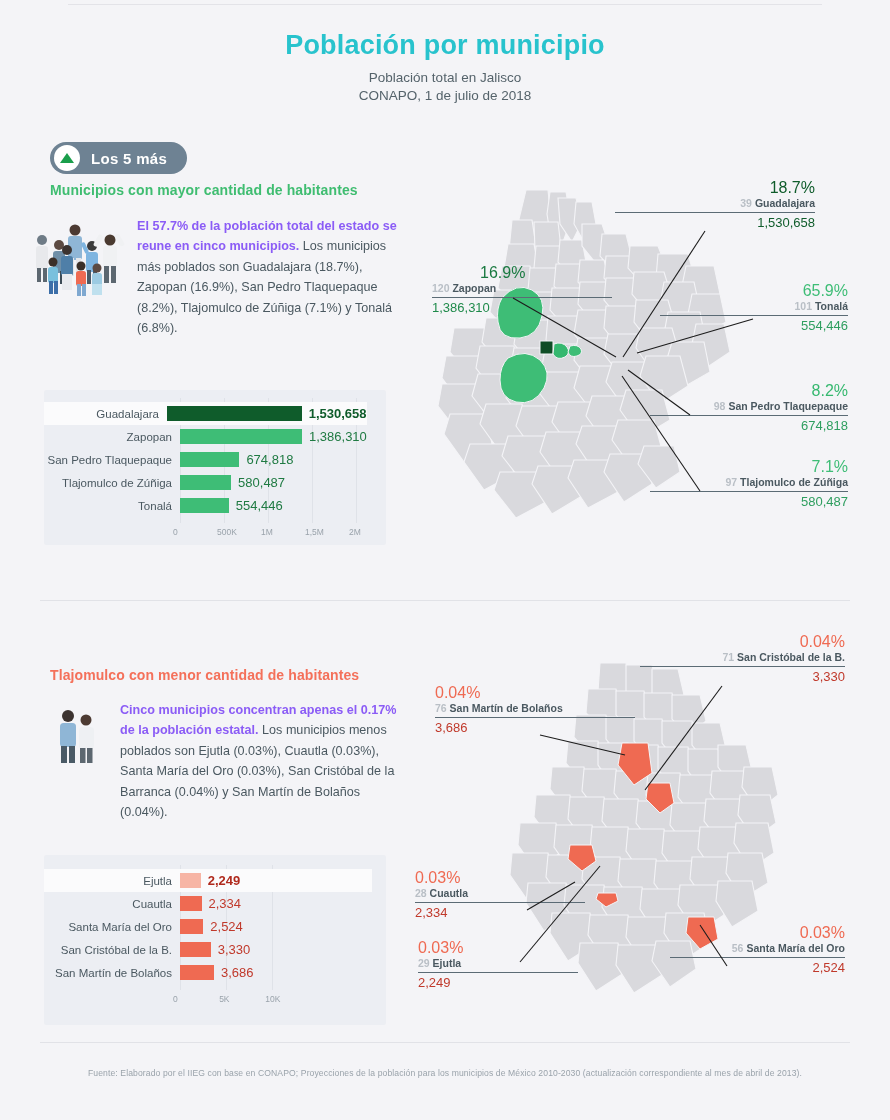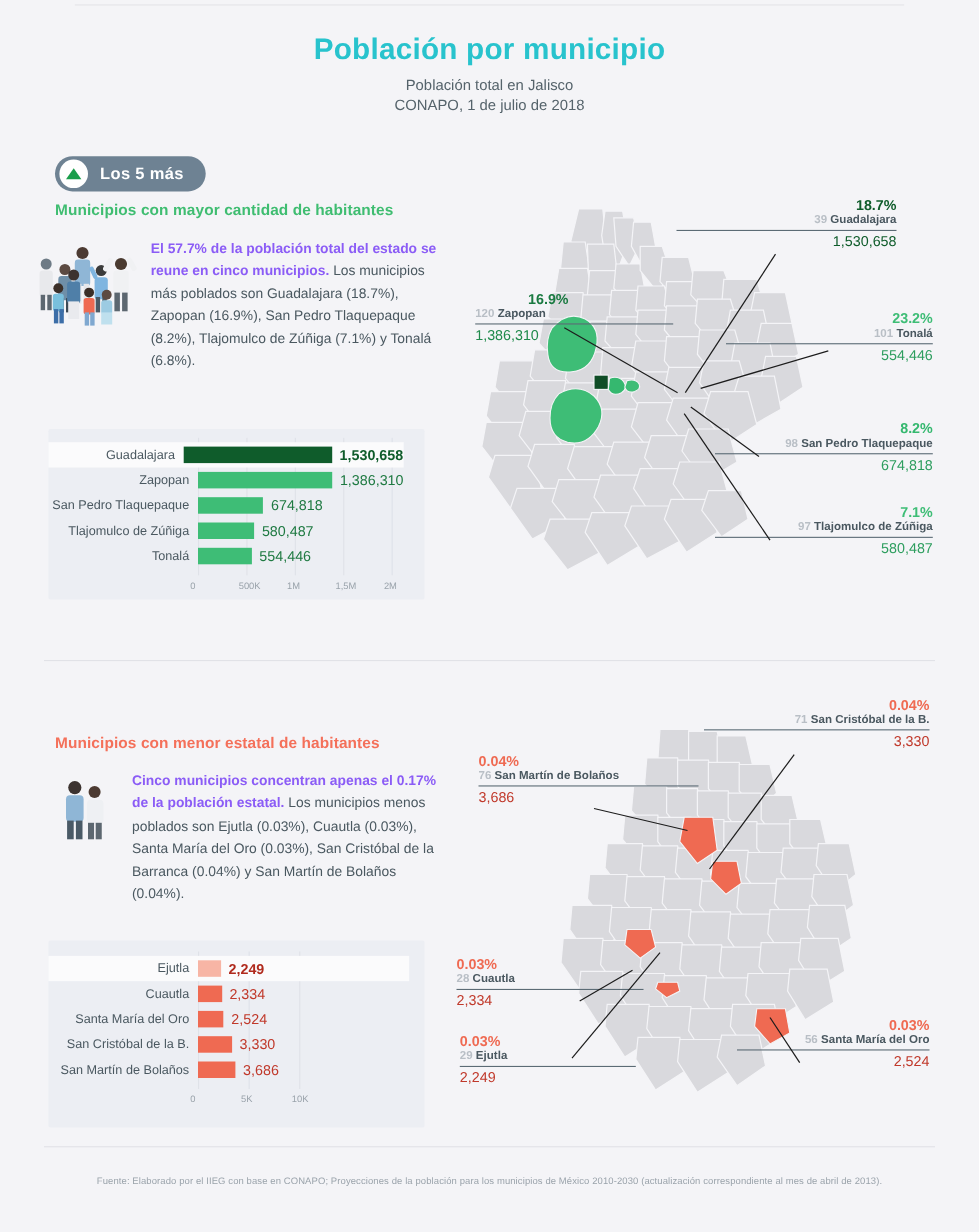--- a/index.html
+++ b/index.html
@@ -65,21 +65,21 @@
 
   .axis{position:absolute;font-size:8.5px;color:#9aa3ab;}
   .grid{position:absolute;width:1px;background:#dfe2e8;}
 
   
   .mapwrap{position:absolute;}
   .mapwrap svg{display:block;}
 
   
   .callout{position:absolute;}
-  .callout .pct{font-size:13px;font-weight:bold;line-height:1.05;}
+  .callout .pct{font-size:16px;font-weight:normal;line-height:1.05;}
   .callout .nm{font-size:10.5px;font-weight:bold;color:#4a5860;line-height:1.3;white-space:nowrap;}
   .callout .nm .idx{color:#b9bfc6;font-weight:bold;}
   .callout .rule{height:1px;background:#5b6b75;margin:2px 0 2px 0;}
   .callout .val{font-size:13px;line-height:1.2;white-space:nowrap;}
   .callout.r{text-align:right;}
   .callout.l{text-align:left;}
 
   
   .divider{position:absolute;left:40px;top:600px;width:810px;height:1px;background:#e1e2e7;}
   .divider2{position:absolute;left:40px;top:1042px;width:810px;height:1px;background:#e1e2e7;}
@@ -319,21 +319,21 @@
   </div>
 
   <div class="callout l" style="left:432px;top:265px;width:180px;">
     <div class="pct" style="color: rgb(26, 122, 65); margin-left: 48px;">16.9%</div>
     <div class="nm"><span class="idx">120</span>&nbsp;<span>Zapopan</span></div>
     <div class="rule"></div>
     <div class="val" style="color: rgb(31, 138, 75);">1,386,310</div>
   </div>
 
   <div class="callout r" style="left:660px;top:283px;width:188px;">
-    <div class="pct" style="color: rgb(62, 189, 118);">23.2%</div>
+    <div class="pct" style="color: rgb(62, 189, 118);">65.9%</div>
     <div class="nm"><span class="idx">101</span>&nbsp;<span>Tonalá</span></div>
     <div class="rule"></div>
     <div class="val" style="color: rgb(46, 158, 95);">554,446</div>
   </div>
 
   <div class="callout r" style="left:650px;top:383px;width:198px;">
     <div class="pct" style="color: rgb(53, 184, 111);">8.2%</div>
     <div class="nm"><span class="idx">98</span>&nbsp;<span>San Pedro Tlaquepaque</span></div>
     <div class="rule"></div>
     <div class="val" style="color: rgb(46, 158, 95);">674,818</div>
@@ -351,21 +351,21 @@
       <path d="M623 357 L705 231"></path>
       <path d="M616 357 L513 298"></path>
       <path d="M637 353 L753 319"></path>
       <path d="M628 370 L690 415"></path>
       <path d="M622 376 L700 491"></path>
     </g>
   </svg>
 
   <div class="divider"></div>
 
-  <div class="sectsub red" style="left:50px;top:667px;">Municipios con menor estatal de habitantes</div>
+  <div class="sectsub red" style="left:50px;top:667px;">Tlajomulco con menor cantidad de habitantes</div>
 
   <div class="illus" style="left:48px;top:702px;">
     <svg width="56" height="64" viewBox="0 0 56 64">
       <rect x="0" y="0" width="56" height="64" fill="#f4f4f7"></rect>
       <g>
         <circle cx="20" cy="14" r="6" fill="#3c3330"></circle>
         <rect x="12" y="21" width="16" height="24" rx="3.5" fill="#8fb6d6"></rect>
         <rect x="13" y="44" width="6" height="17" fill="#4a5a66"></rect>
         <rect x="21" y="44" width="6" height="17" fill="#4a5a66"></rect>
         <circle cx="38" cy="18" r="5.5" fill="#4c3a32"></circle>

